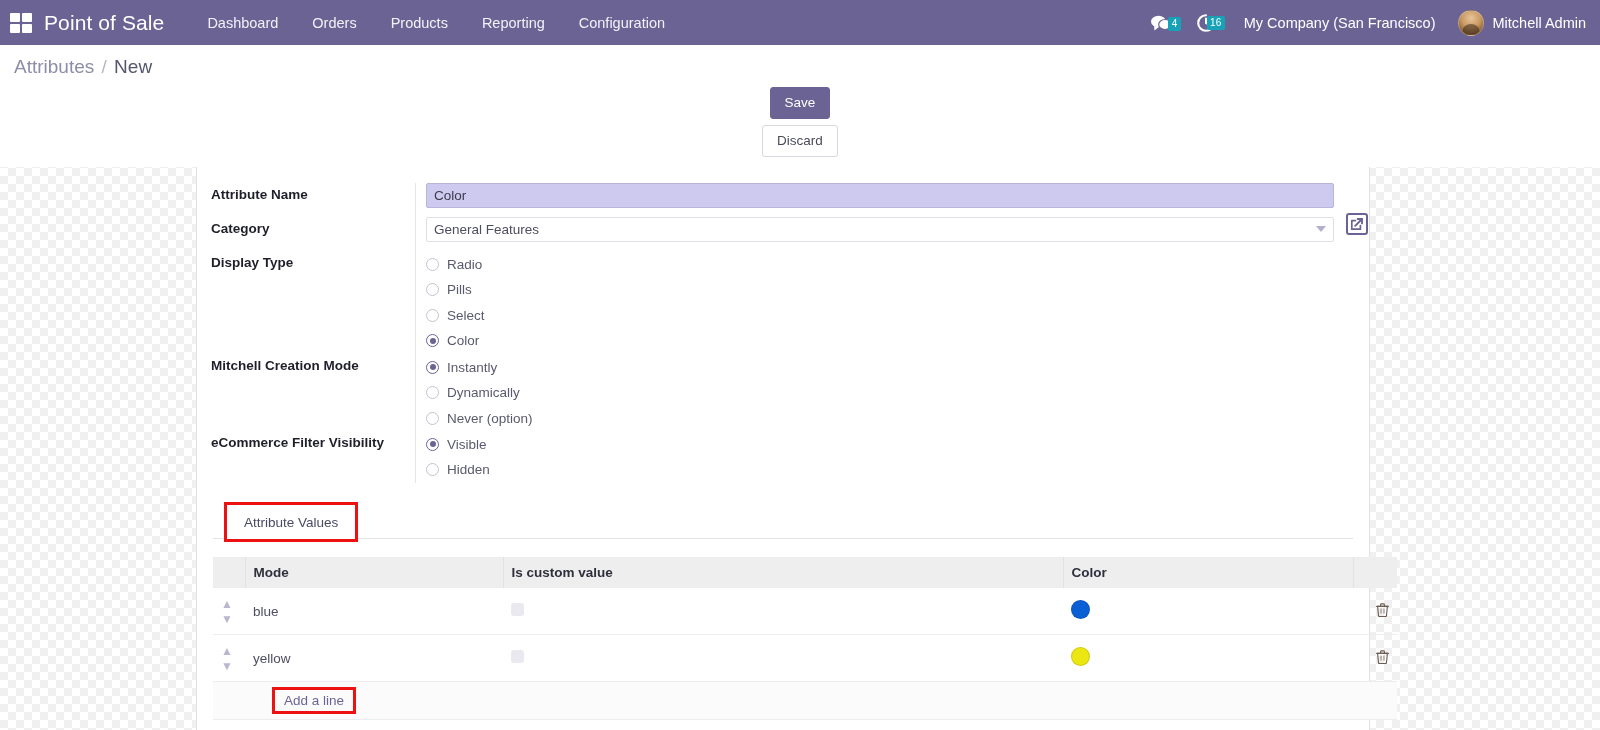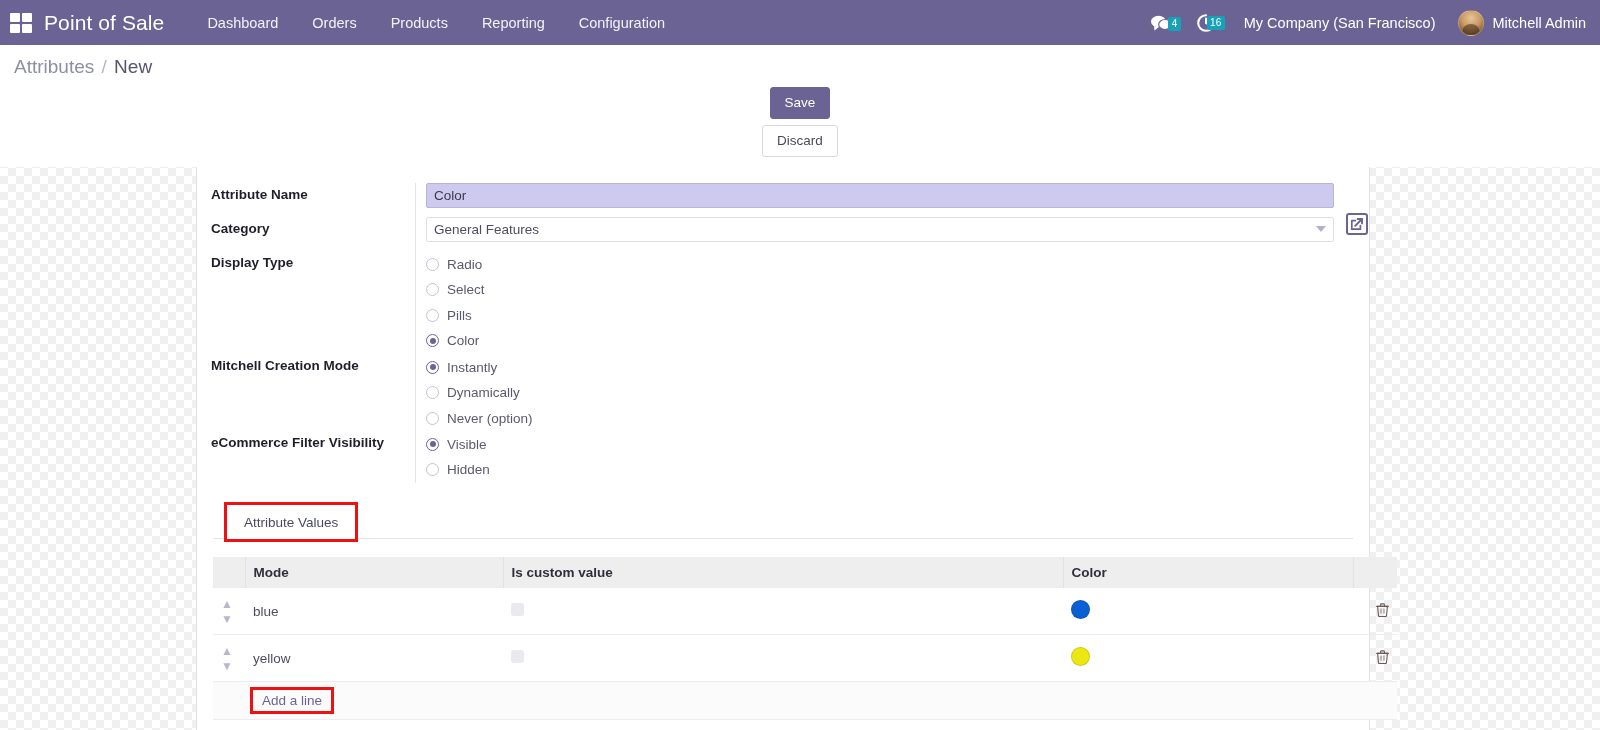--- a/index.html
+++ b/index.html
@@ -327,20 +327,21 @@
     cursor: pointer;
   }
   .trash { cursor: pointer; display: inline-block; }
   .addline-td { padding: 8px 8px !important; }
   .add-line {
     display: inline-block;
     color: #6c6395;
     font-size: 13.5px;
     cursor: pointer;
     padding: 3px 9px;
+    margin-left: 22px;
   }
   .add-row td { background: #fbfbfc; border-bottom: 1px solid #ededf0; }
   .grey-bar {
     margin: 30px 16px 0 16px;
     height: 13px;
     background: #eeeeee;
   }
 </style>
 </head>
 <body>
@@ -423,25 +424,25 @@
       </div>
 
       <div class="flabel tall-a">Display Type</div>
       <div class="fval tall-a">
         <div class="radio-row">
           <span class="radio"></span>
           <span class="radio-label">Radio</span>
         </div>
         <div class="radio-row">
           <span class="radio"></span>
+          <span class="radio-label">Pills</span>
+        </div>
+        <div class="radio-row">
+          <span class="radio"></span>
           <span class="radio-label">Select</span>
-        </div>
-        <div class="radio-row">
-          <span class="radio"></span>
-          <span class="radio-label">Pills</span>
         </div>
         <div class="radio-row">
           <span class="radio on"></span>
           <span class="radio-label">Color</span>
         </div>
       </div>
 
       <div class="flabel tall-b">Mitchell Creation Mode</div>
       <div class="fval tall-b">
         <div class="radio-row">

